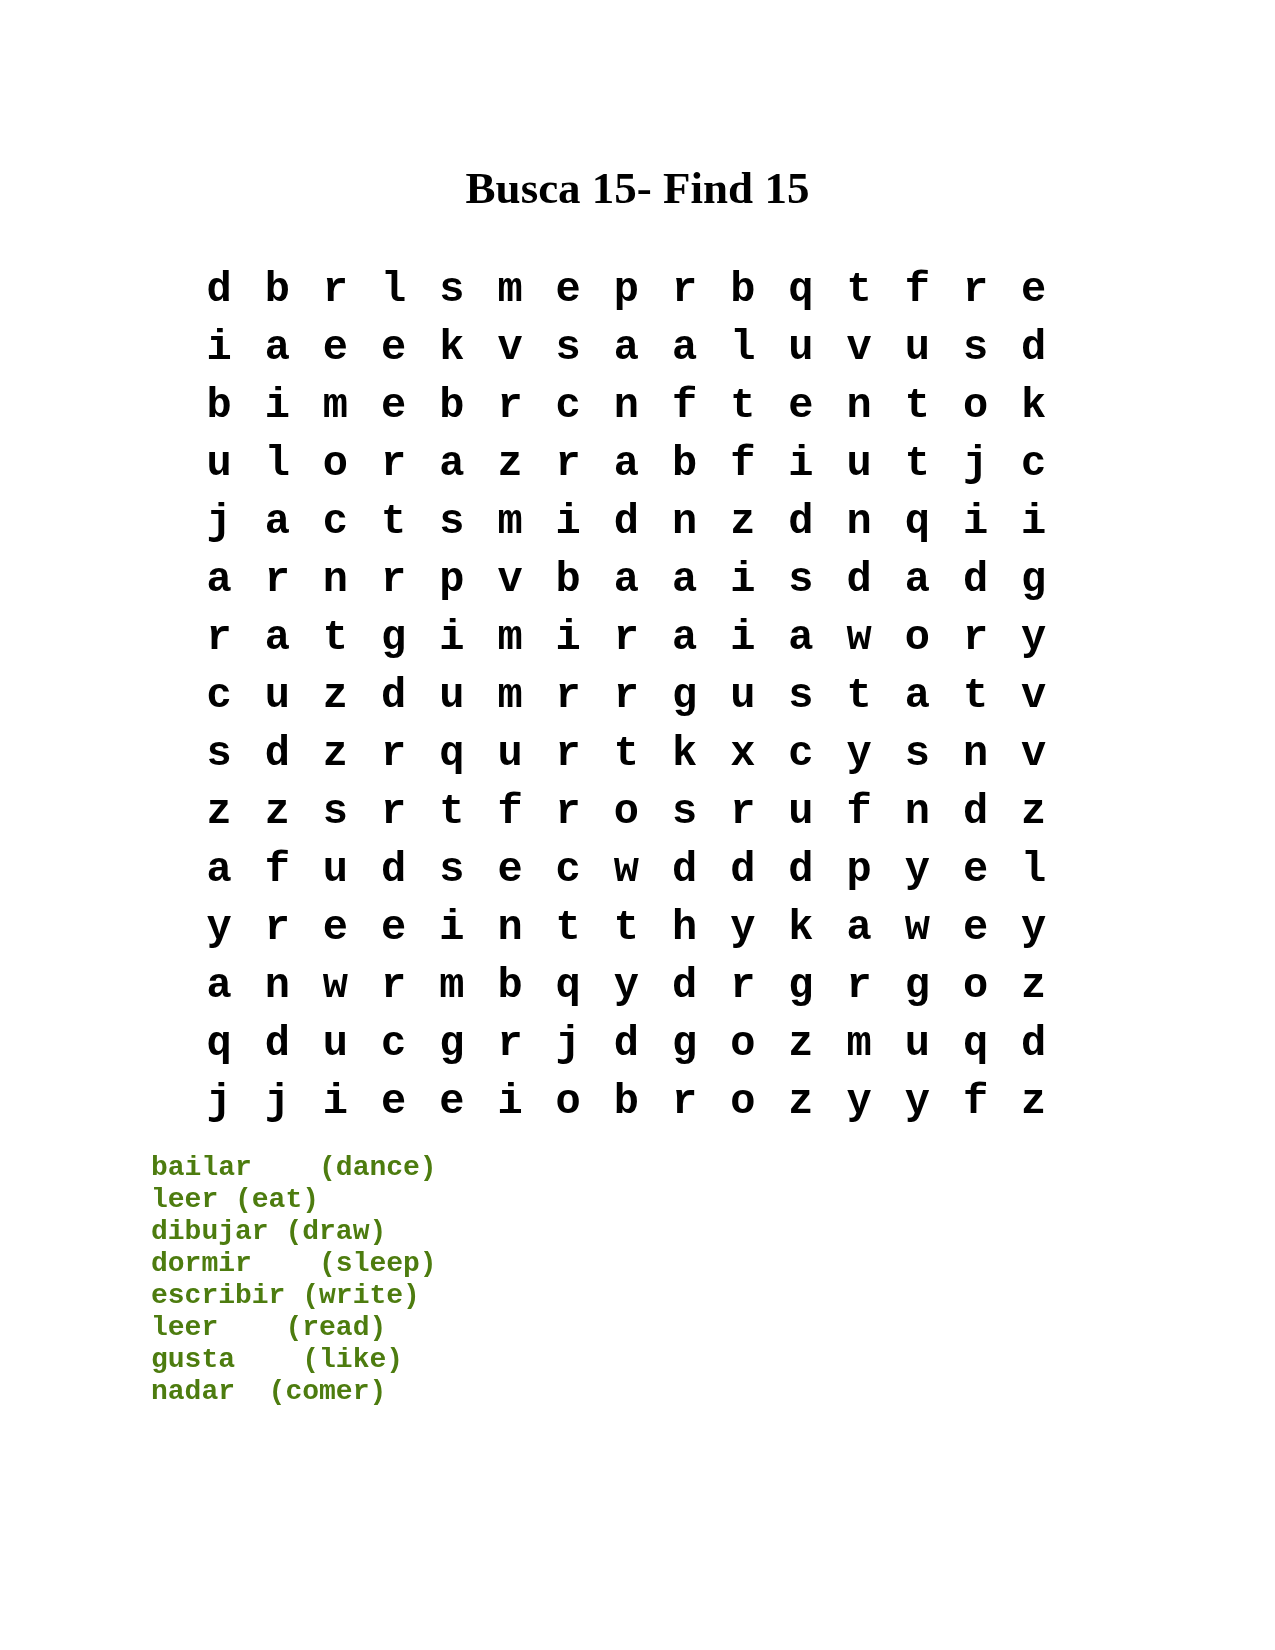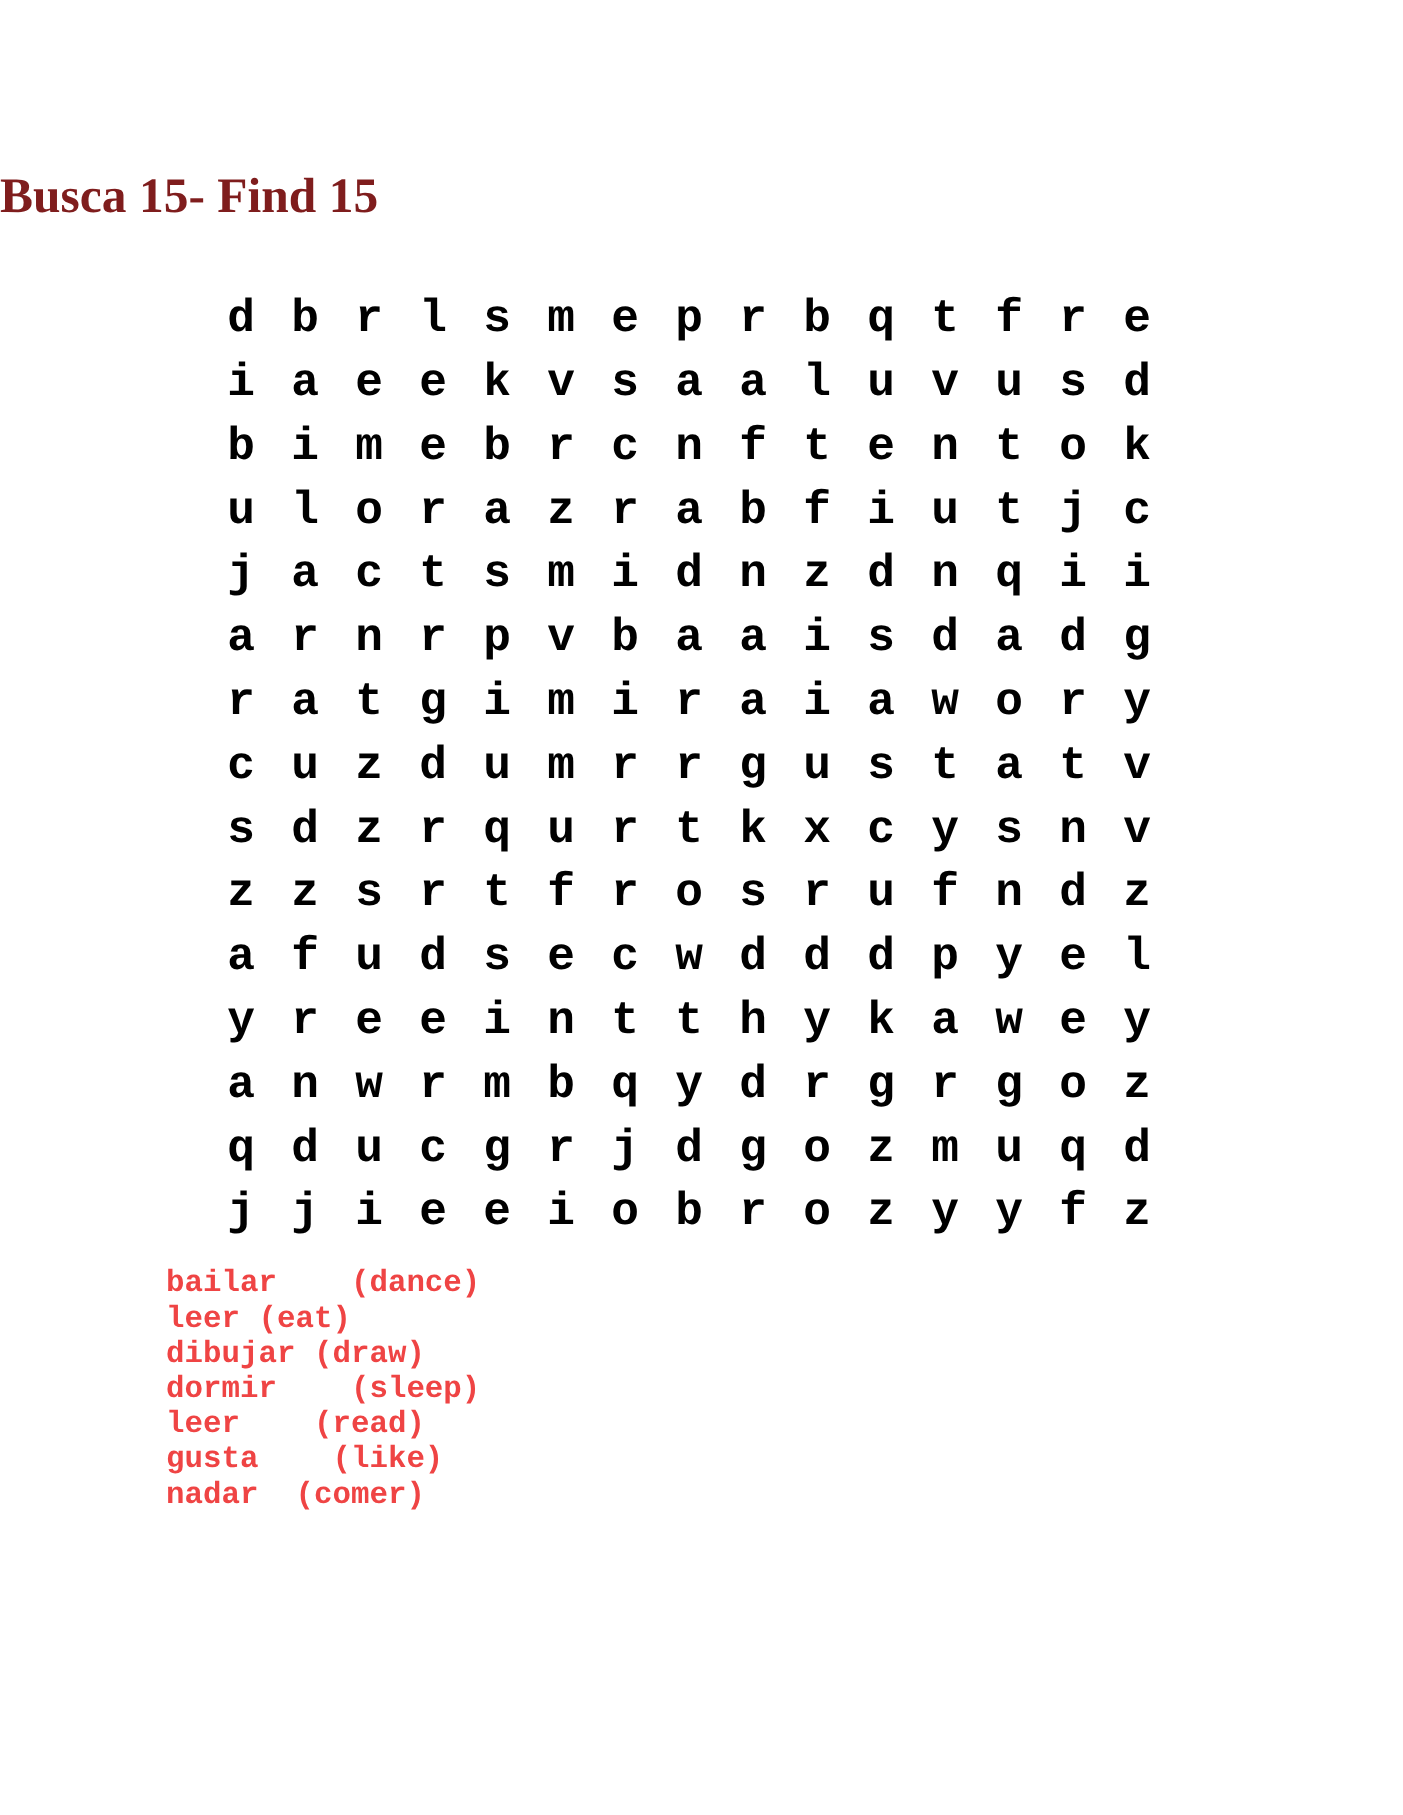--- a/index.html
+++ b/index.html
@@ -6,30 +6,31 @@
   .page {
     position: relative;
     width: 1275px;
     height: 1650px;
     background: #ffffff;
     color: #000000;
     overflow: hidden;
   }
   .title {
     position: absolute;
-    top: 156px;
+    top: 166px;
     left: 0;
     width: 100%;
     margin: 0;
+    text-align: center;
     font-family: "Liberation Serif", serif;
     font-weight: bold;
     font-size: 45px;
     line-height: 45px;
     letter-spacing: 0px;
-    color: #7f1d1d;
+    color: #000000;
   }
   .grid {
     position: absolute;
     left: 190px;
     top: 261px;
   }
   .grid-row {
     display: flex;
     height: 58px;
   }
@@ -44,21 +45,21 @@
     font-size: 42px;
     color: #000000;
   }
   .word-list {
     position: absolute;
     margin: 0;
     font-family: "Liberation Mono", "DejaVu Sans Mono", monospace;
     font-weight: bold;
     font-size: 28px;
     line-height: 32px;
-    color: #ef4444;
+    color: #4d7c0f;
   }
   .word-list-left  { left: 151px; top: 1152px; }
   .word-list-right { left: 728px; top: 1152px; }
   .word-line { white-space: pre; }
 </style>
 </head>
 <body>
 
 <div class="page">
   <h1 class="title">Busca 15- Find 15</h1>
@@ -319,17 +320,18 @@
         <span class="grid-cell">f</span>
         <span class="grid-cell">z</span>
       </div>
     </div>
 
   <div class="word-list word-list-left" id="wl-left">
       <div class="word-line">bailar    (dance)</div>
       <div class="word-line">leer (eat)</div>
       <div class="word-line">dibujar (draw)</div>
       <div class="word-line">dormir    (sleep)</div>
+      <div class="word-line">escribir (write)</div>
       <div class="word-line">leer    (read)</div>
       <div class="word-line">gusta    (like)</div>
       <div class="word-line">nadar  (comer)</div>
     </div>
 </div>
 
 </body></html>

